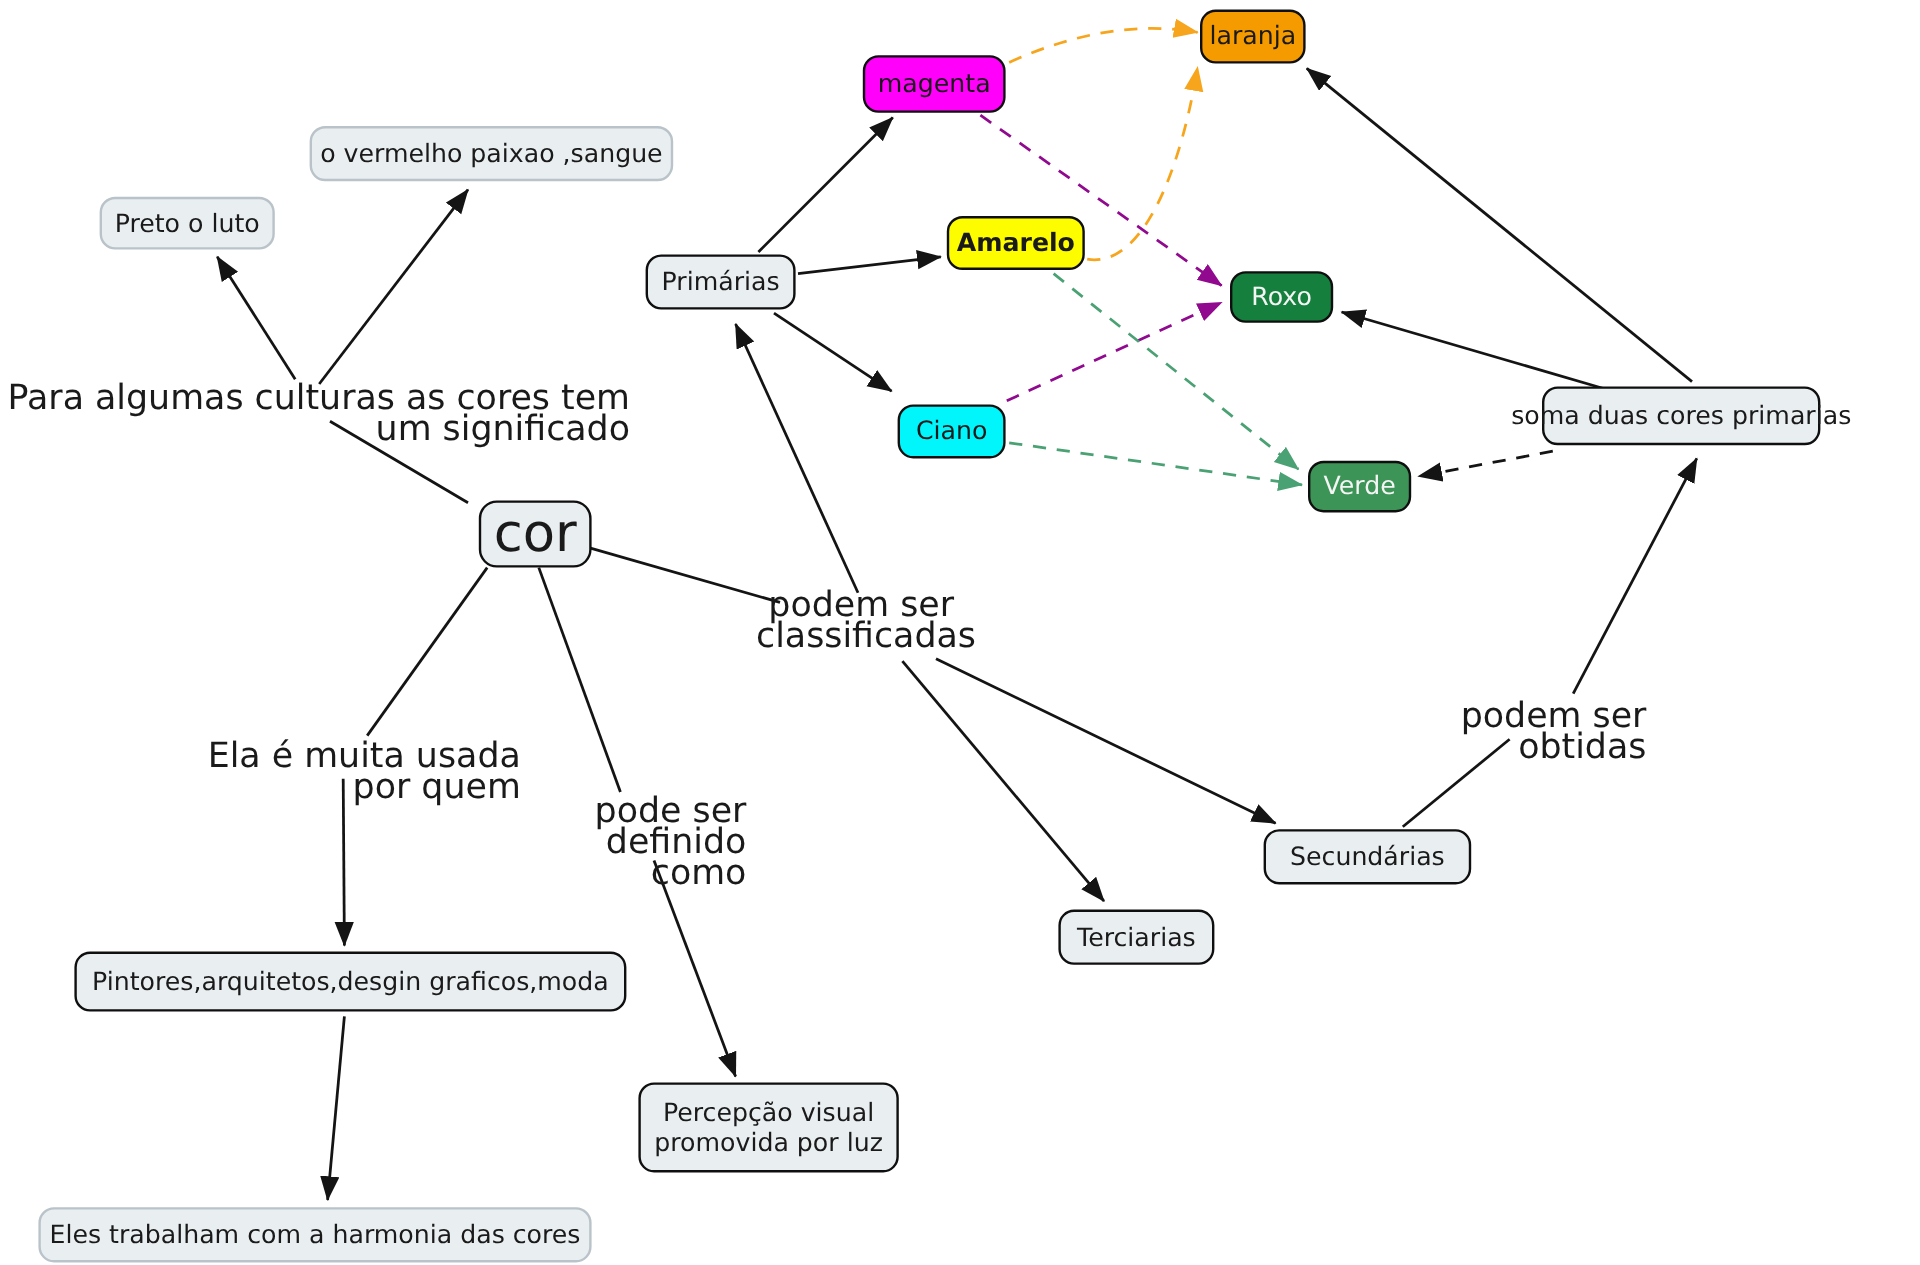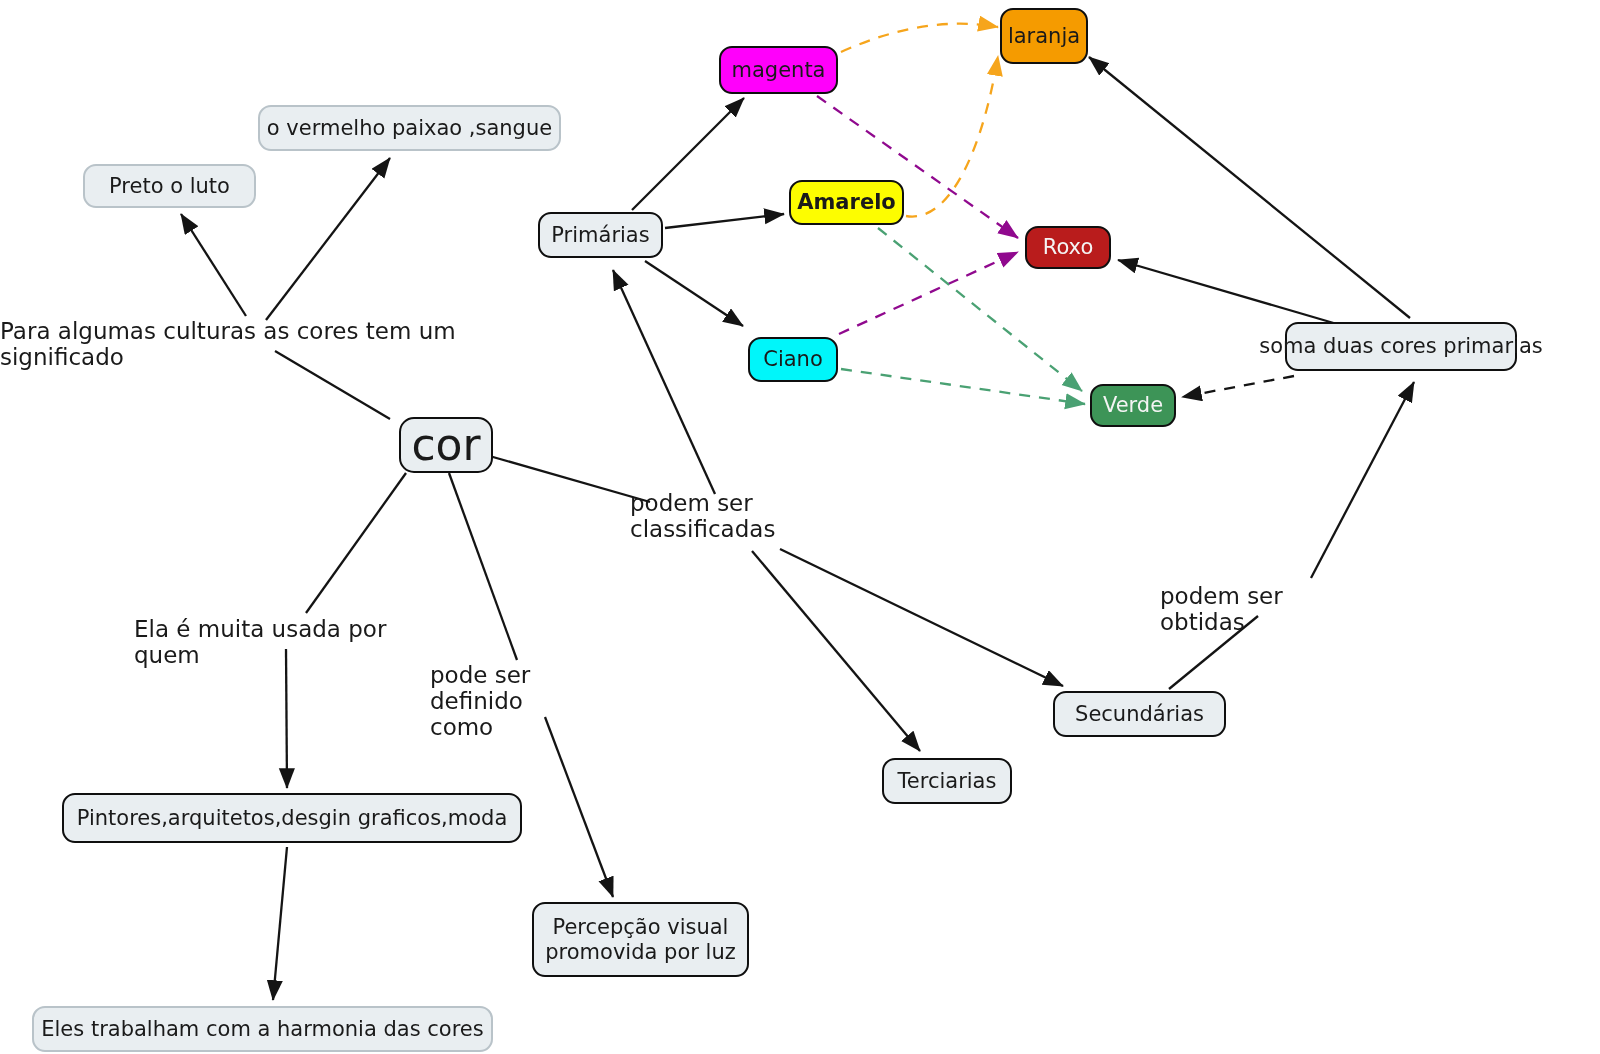--- a/index.html
+++ b/index.html
@@ -12,21 +12,21 @@
     position:absolute;display:flex;align-items:center;justify-content:center;
     background:var(--node-fill);border:2.4px solid #0f0f0f;border-radius:13px;
     font-size:21px;line-height:25px;text-align:center;box-sizing:border-box;
     padding:2px 6px;white-space:nowrap;
   }
   .node.soft{border-color:#b9c3c9;border-width:2px;}
   .node.big{font-size:44px;line-height:46px;border-radius:15px;}
   .node.light-text{color:#f4f4f4;}
   .node.pre, .label.pre{white-space:pre-line;}
   .label{
-    position:absolute;font-size:23px;line-height:26px;text-align:left;
+    position:absolute;font-size:29px;line-height:26px;text-align:right;
     background:transparent;
   }
   .e{fill:none;stroke-width:2.3px;}
   .e-black{stroke:var(--edge-black);}
   .e-orange{stroke:var(--edge-orange);}
   .e-purple{stroke:var(--edge-purple);}
   .e-green{stroke:var(--edge-green);}
   .dash{stroke-dasharray:11 9;}
   .mk-black{fill:var(--edge-black);}
   .mk-orange{fill:var(--edge-orange);}
@@ -75,42 +75,42 @@
 
   <path d="M841,52 Q925,14 998,27" class="e e-orange dash" marker-end="url(#morange)"></path>
   <path d="M906,216 C952,224 984,142 998,56" class="e e-orange dash" marker-end="url(#morange)"></path>
   <line x1="817" y1="96" x2="1018" y2="238" class="e e-purple dash" marker-end="url(#mpurple)"></line>
   <line x1="839" y1="334" x2="1018" y2="252" class="e e-purple dash" marker-end="url(#mpurple)"></line>
   <line x1="878" y1="228" x2="1082" y2="391" class="e e-green dash" marker-end="url(#mgreen)"></line>
   <line x1="841" y1="369" x2="1085" y2="404" class="e e-green dash" marker-end="url(#mgreen)"></line>
   <line x1="1294" y1="376" x2="1182" y2="397" class="e e-black dash" marker-end="url(#mblack)"></line>
 </svg>
 
-<div class="node soft" style="left:83px;top:164px;width:173px;height:44px">
+<div class="node soft" style="left:83px;top:164px;width:146px;height:44px">
     <span>Preto o luto</span>
   </div>
 <div class="node soft" style="left:258px;top:105px;width:303px;height:46px">
     <span>o vermelho paixao ,sangue</span>
   </div>
 <div class="node big" style="left:399px;top:417px;width:94px;height:56px">
     <span>cor</span>
   </div>
 <div class="node" style="left:538px;top:212px;width:125px;height:46px">
     <span>Primárias</span>
   </div>
 <div class="node" style="left: 719px; top: 46px; width: 119px; height: 48px; background: rgb(255, 0, 251);">
     <span>magenta</span>
   </div>
-<div class="node" style="left: 1000px; top: 8px; width: 88px; height: 56px; background: rgb(245, 155, 0);">
+<div class="node" style="left: 1000px; top: 8px; width: 88px; height: 45px; background: rgb(245, 155, 0);">
     <span>laranja</span>
   </div>
 <div class="node" style="left: 789px; top: 180px; width: 115px; height: 45px; background: rgb(253, 253, 0); font-weight: bold;">
     <span>Amarelo</span>
   </div>
-<div class="node light-text" style="left: 1025px; top: 226px; width: 86px; height: 43px; background: #b91c1c;">
+<div class="node light-text" style="left: 1025px; top: 226px; width: 86px; height: 43px; background: #15803d;">
     <span>Roxo</span>
   </div>
 <div class="node" style="left: 748px; top: 337px; width: 90px; height: 45px; background: rgb(0, 246, 250);">
     <span>Ciano</span>
   </div>
 <div class="node light-text" style="left: 1090px; top: 384px; width: 86px; height: 43px; background: rgb(61, 148, 87);">
     <span>Verde</span>
   </div>
 <div class="node" style="left:1285px;top:322px;width:232px;height:49px">
     <span>soma duas cores primarias</span>

